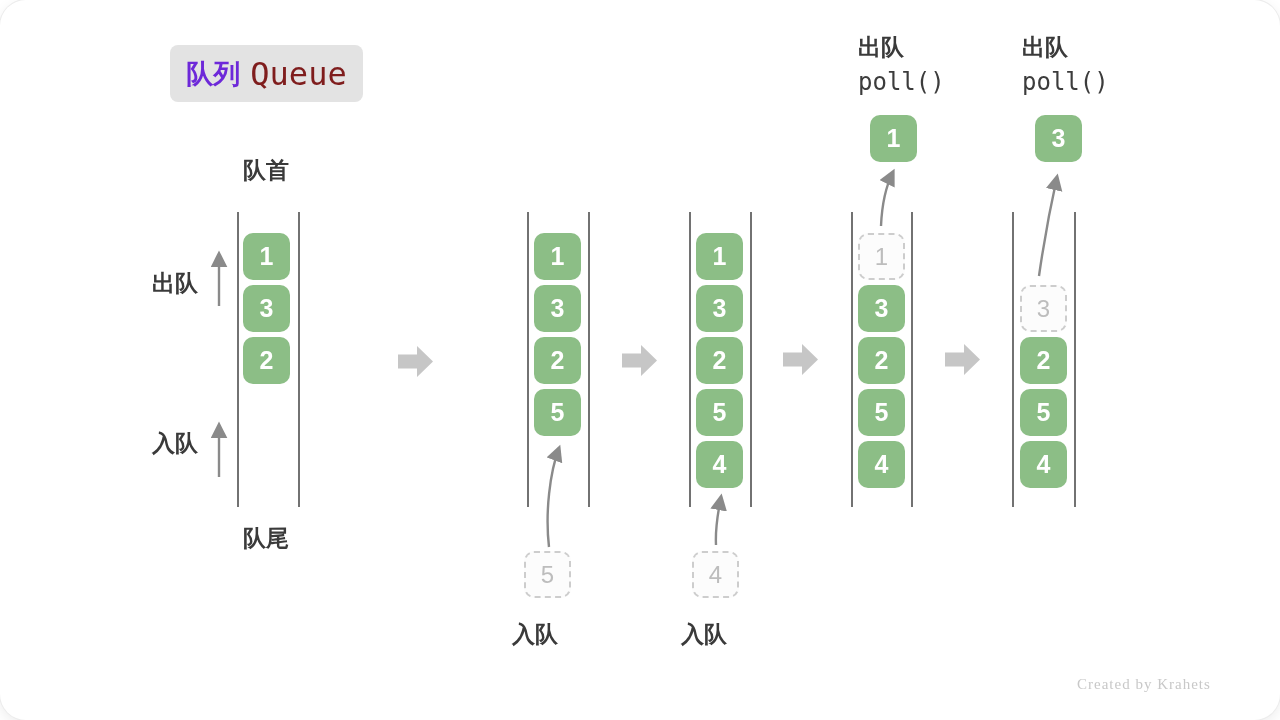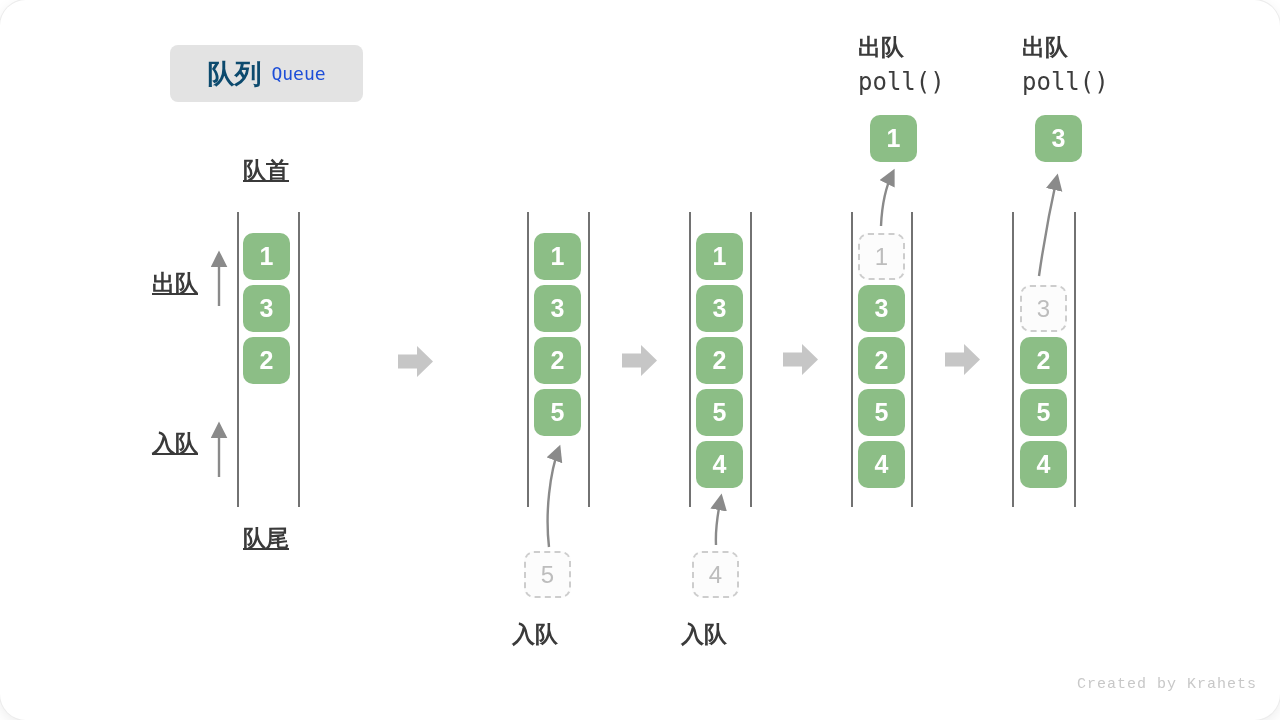--- a/index.html
+++ b/index.html
@@ -9,43 +9,43 @@
     box-shadow:0 0 0 1px #ececec, 0 4px 14px rgba(0,0,0,0.08);
     font-family:"Liberation Sans","DejaVu Sans",sans-serif;
     color:#3c3c3c;
   }
   .abs{position:absolute;}
   
   .title-box{
     left:170px;top:45px;width:193px;height:57px;background:#e3e3e3;
     border-radius:8px;display:flex;align-items:center;justify-content:center;gap:10px;
   }
-  .title-zh{font-size:27px;font-weight:bold;color:#0c4a6e;}
-  .title-en{font-size:18px;font-family:"DejaVu Sans Mono","Liberation Mono",monospace;color:#1d4ed8;}
+  .title-zh{font-size:27px;font-weight:bold;color:#6d28d9;}
+  .title-en{font-size:32px;font-family:"DejaVu Sans Mono","Liberation Mono",monospace;color:#7f1d1d;}
   
-  .zh-label{font-size:23px;font-weight:bold;color:#3a3a3a;white-space:nowrap;text-decoration:underline;}
+  .zh-label{font-size:23px;font-weight:bold;color:#3a3a3a;white-space:nowrap;}
   
   .qbox{
     width:47px;height:47px;border-radius:10px;background:#8cbe86;
     display:flex;align-items:center;justify-content:center;
     color:#ffffff;font-size:25px;font-weight:bold;
   }
   .ghost{
     width:43px;height:43px;border-radius:10px;background:#fcfcfc;
     border:2px dashed #cdcdcd;
     display:flex;align-items:center;justify-content:center;
     color:#bdbdbd;font-size:24px;font-weight:normal;
   }
   
   .op{line-height:35px;white-space:nowrap;}
   .op .zh{font-size:23px;font-weight:bold;color:#3a3a3a;}
   .op .code{font-size:24px;font-family:"DejaVu Sans Mono","Liberation Mono",monospace;color:#3c3c3c;}
   .op .arg{color:#5ba150;font-weight:bold;}
   .watermark{
-    font-family:Liberation Mono, monospace;
+    font-family:Liberation Serif, serif;
     font-size:15px;color:#c8c8c8;letter-spacing:1px;white-space:nowrap;
   }
   svg.overlay{position:absolute;left:0;top:0;pointer-events:none;}
 </style>
 </head>
 <body>
 
 <div class="canvas">
 
   <svg class="overlay" width="1280" height="720" viewBox="0 0 1280 720">

